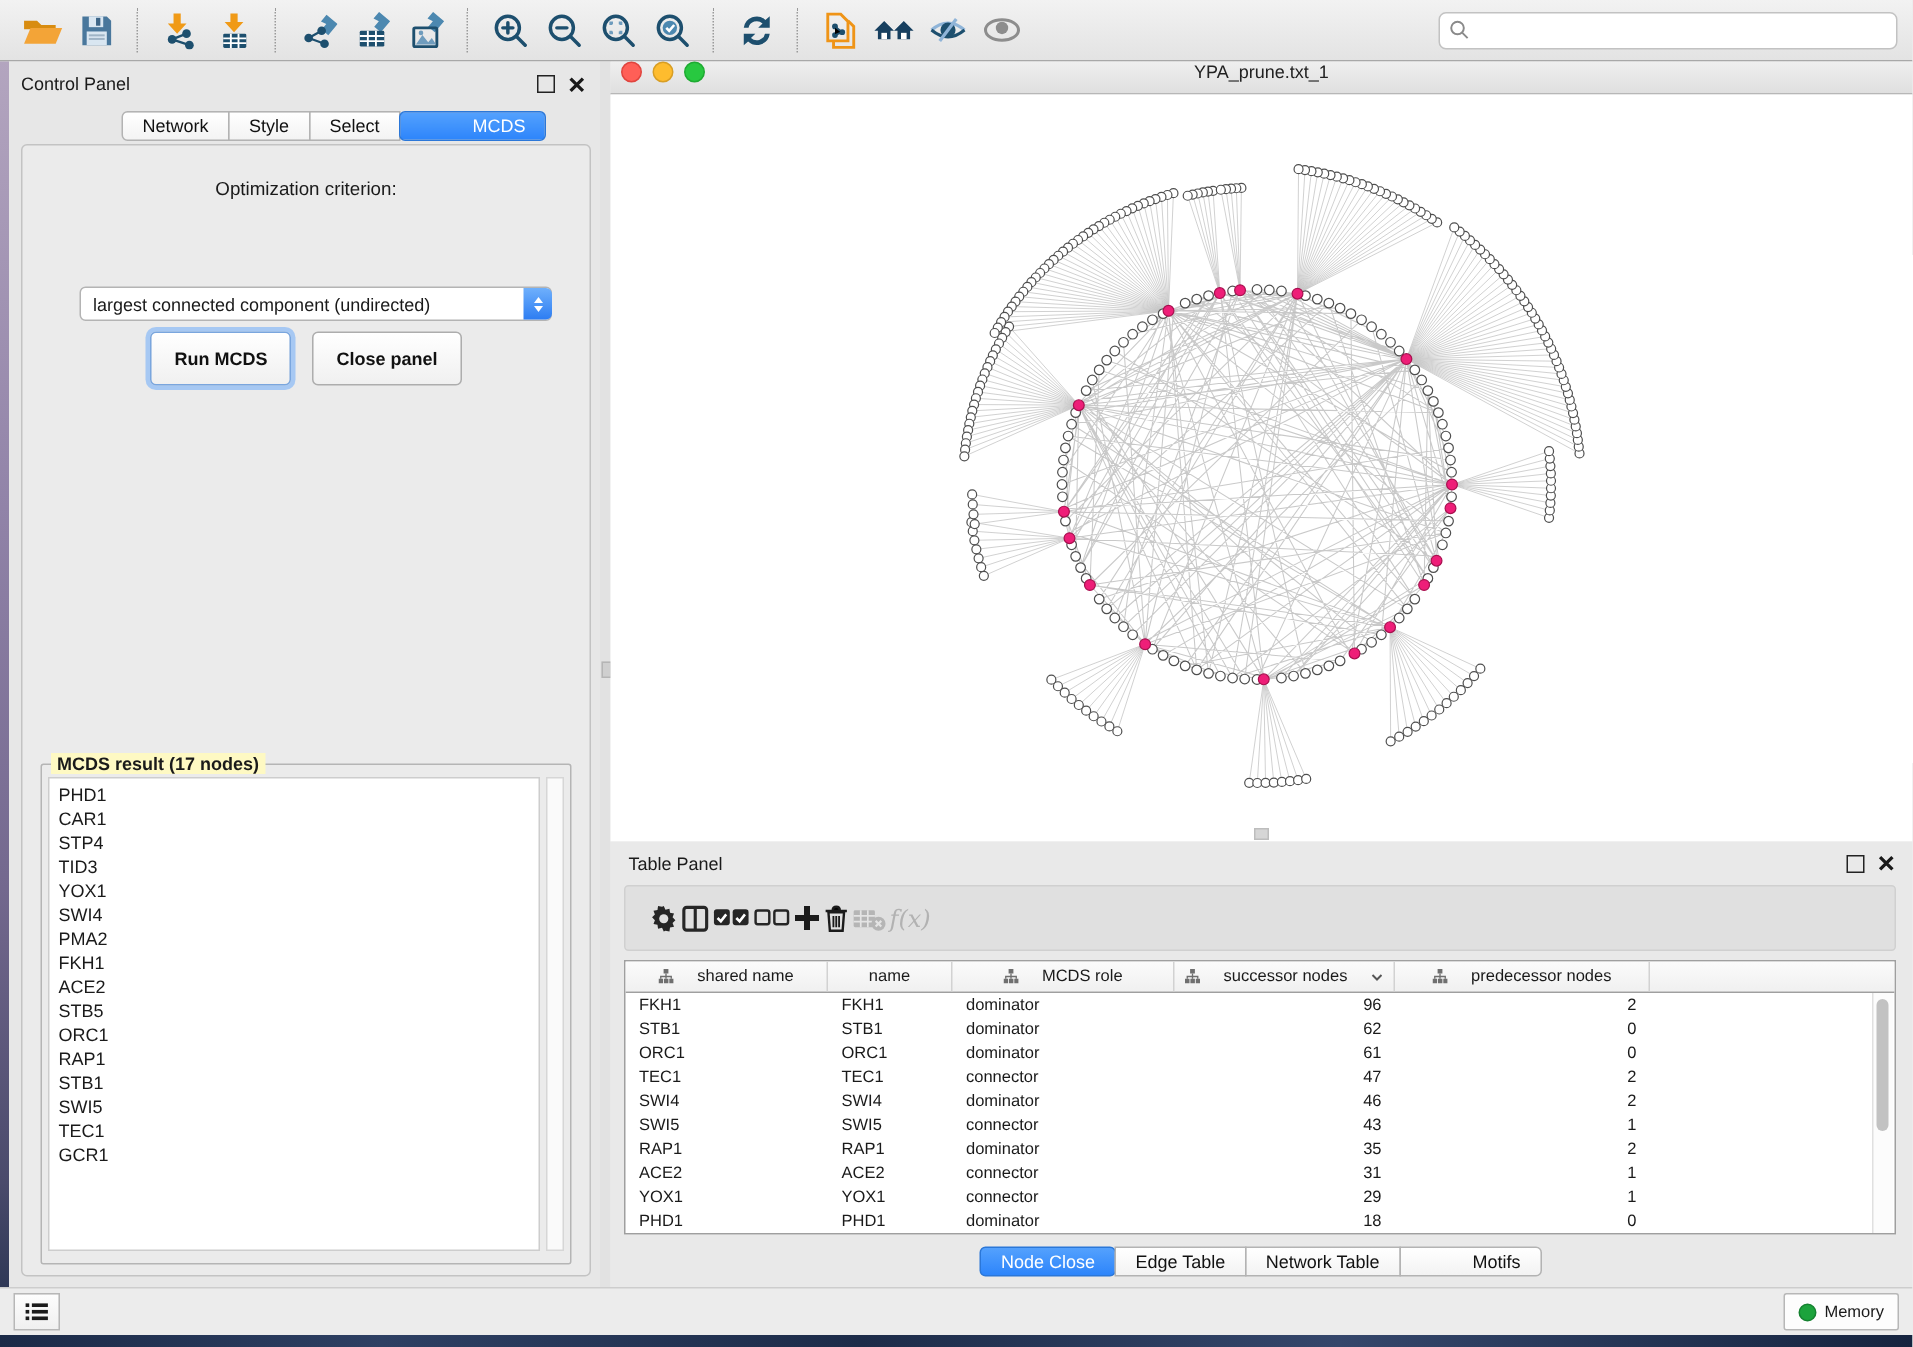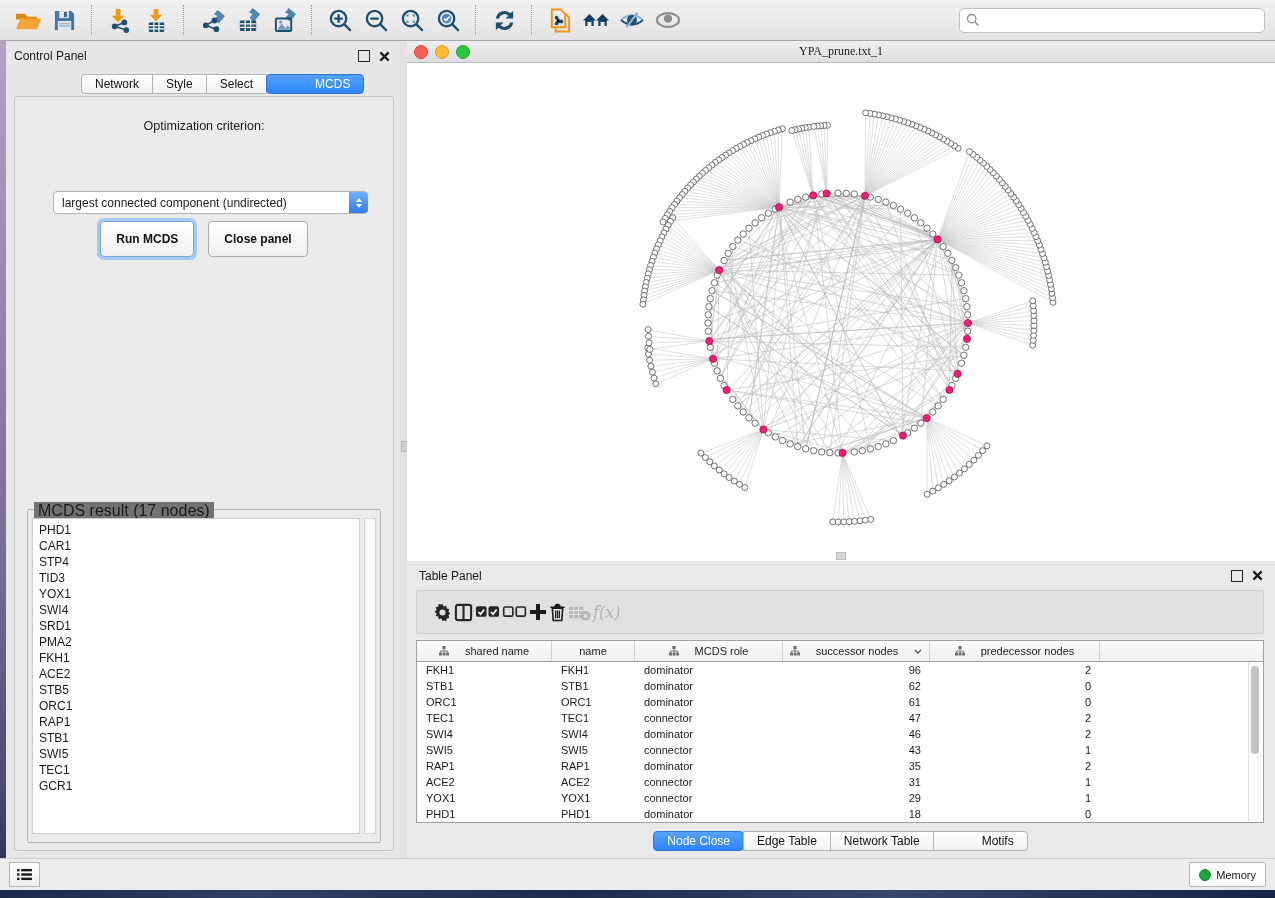--- a/index.html
+++ b/index.html
@@ -43,33 +43,33 @@
               align-items:center;justify-content:center;gap:2px;}
   .combo-step .tri{width:0;height:0;border-left:3.5px solid transparent;border-right:3.5px solid transparent;}
   .tri.up{border-bottom:4px solid #fff;}
   .tri.dn{border-top:4px solid #fff;}
   .btn-row{position:absolute;left:0;top:124px;width:100%;display:flex;justify-content:center;gap:14px;}
   .aq-btn{font-size:12px;font-family:"Liberation Sans",sans-serif;padding:2px 15px;height:36px;
           background:linear-gradient(#ffffff,#f0f0f0);border:1px solid #adadad;border-radius:4px;color:#111;font-weight:bold;}
   .focus-ring{box-shadow:0 0 0 3px #a6c8f3;border-color:#7aa6de;}
   .groupbox{position:absolute;left:12px;top:412px;width:352px;height:332px;border:1px solid #b5b5b5;
             border-radius:2px;}
-  .groupbox-legend{position:absolute;top:-8px;left:6px;background:#737373;padding:0 4px;font-size:16px;}
+  .groupbox-legend{position:absolute;top:-8px;left:6px;background:#fef9c3;padding:0 4px;font-size:12px;font-weight:bold;}
   .mcds-list{position:absolute;left:4px;top:8px;width:328px;height:316px;background:#fff;
              border:1px solid #cdcdcd;overflow:hidden;padding:3px 0 0 6px;box-sizing:border-box;}
   .mcds-list div{font-size:12px;height:16px;line-height:16px;}
   .list-scroll{position:absolute;right:4px;top:8px;width:12px;height:316px;background:#fafafa;
                border:1px solid #d6d6d6;box-sizing:border-box;}
   
   .v-splitter{position:absolute;left:400px;top:41px;width:7px;height:817px;background:#e2e2e2;}
   .v-grip{position:absolute;left:1px;top:400px;width:5px;height:9px;background:#cfcfcf;border:1px solid #b5b5b5;}
   
   .network-window{position:absolute;left:407px;top:41px;width:868px;height:520px;}
   .net-titlebar{height:21px;background:linear-gradient(#efefef,#dfdfdf);border-bottom:1px solid #b7b7b7;
-                display:flex;align-items:center;position:relative;font-family:Liberation Serif, serif;}
+                display:flex;align-items:flex-start;position:relative;}
   .tl{width:12px;height:12px;border-radius:50%;margin-left:7px;}
   .tl.red{background:#ff5f57;border:.5px solid #e0443e;}
   .tl.yel{background:#febc2e;border:.5px solid #d89e24;}
   .tl.grn{background:#28c840;border:.5px solid #1eab32;}
   .net-title{position:absolute;left:0;right:0;text-align:center;font-size:12px;color:#222;}
   .net-canvas{height:498px;background:#fff;position:relative;}
   .h-grip{position:absolute;left:429px;bottom:1px;width:8px;height:6px;background:#d6d6d6;border:1px solid #bdbdbd;}
   
   .table-panel{position:absolute;left:407px;top:561px;width:868px;height:297px;background:#e9e9e9;}
   .tp-header{height:25px;display:flex;align-items:center;padding:2px 12px 0 12px;}
@@ -280,21 +280,20 @@
     </div>
     <div class="groupbox">
       <span class="groupbox-legend">MCDS result (17 nodes)</span>
       <div class="mcds-list">
           <div>PHD1</div>
           <div>CAR1</div>
           <div>STP4</div>
           <div>TID3</div>
           <div>YOX1</div>
           <div>SWI4</div>
-          <div>SRD1</div>
           <div>PMA2</div>
           <div>FKH1</div>
           <div>ACE2</div>
           <div>STB5</div>
           <div>ORC1</div>
           <div>RAP1</div>
           <div>STB1</div>
           <div>SWI5</div>
           <div>TEC1</div>
           <div>GCR1</div>

